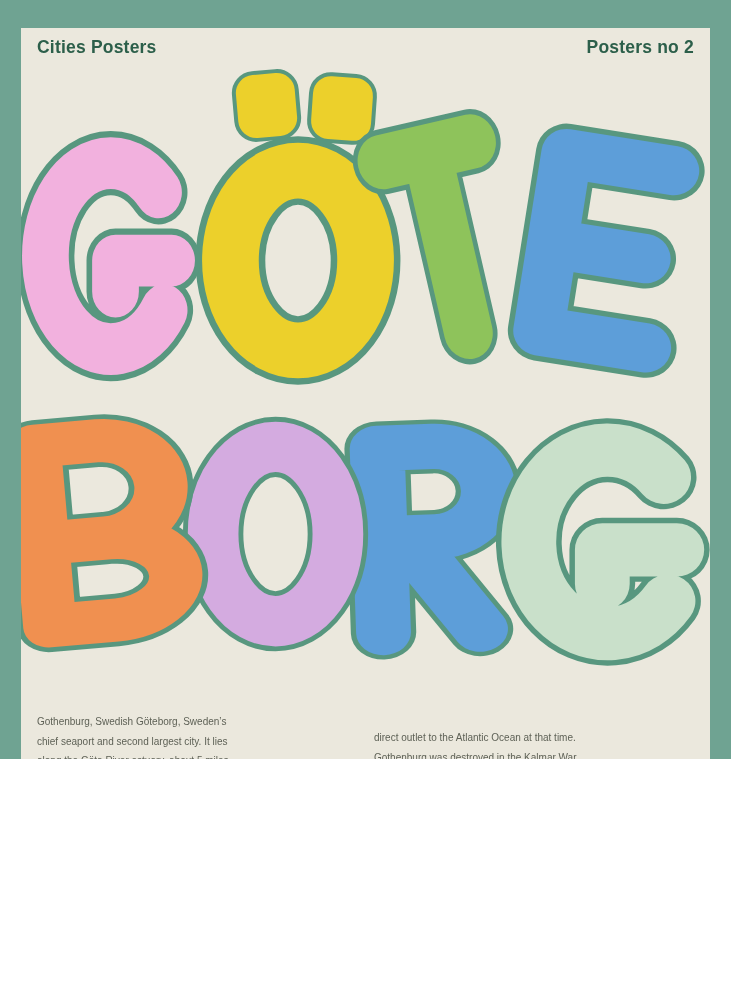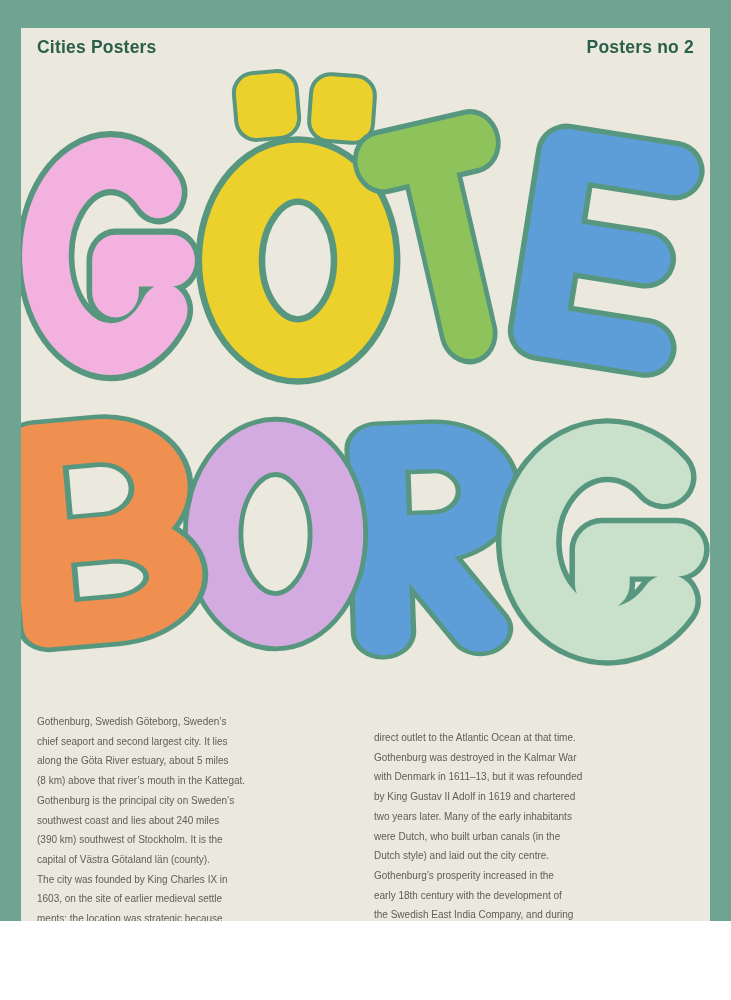--- a/index.html
+++ b/index.html
@@ -1,17 +1,17 @@
 <!DOCTYPE html>
 <html style="--frame: #6fa392; --paper: #ebe8dd; --header-text: #2c5f4a; --body-text: #5e6156; --letter-outline: #58977f;"><head>
 <meta charset="utf-8">
 <style>
   html,body{margin:0;padding:0;background:#ffffff;}
   .frame{
-    position:relative;width:731px;height:921px;
+    position:relative;width:731px;height:759px;
     background:var(--frame);overflow:hidden;
     font-family:"Liberation Sans", sans-serif;
   }
   .poster{
     position:absolute;left:21px;top:28px;width:689px;height:939px;
     background:var(--paper);overflow:hidden;
   }
   .hdr{
     position:absolute;top:9px;font-size:17.5px;font-weight:bold;
     color:var(--header-text);letter-spacing:0.2px;white-space:pre;

